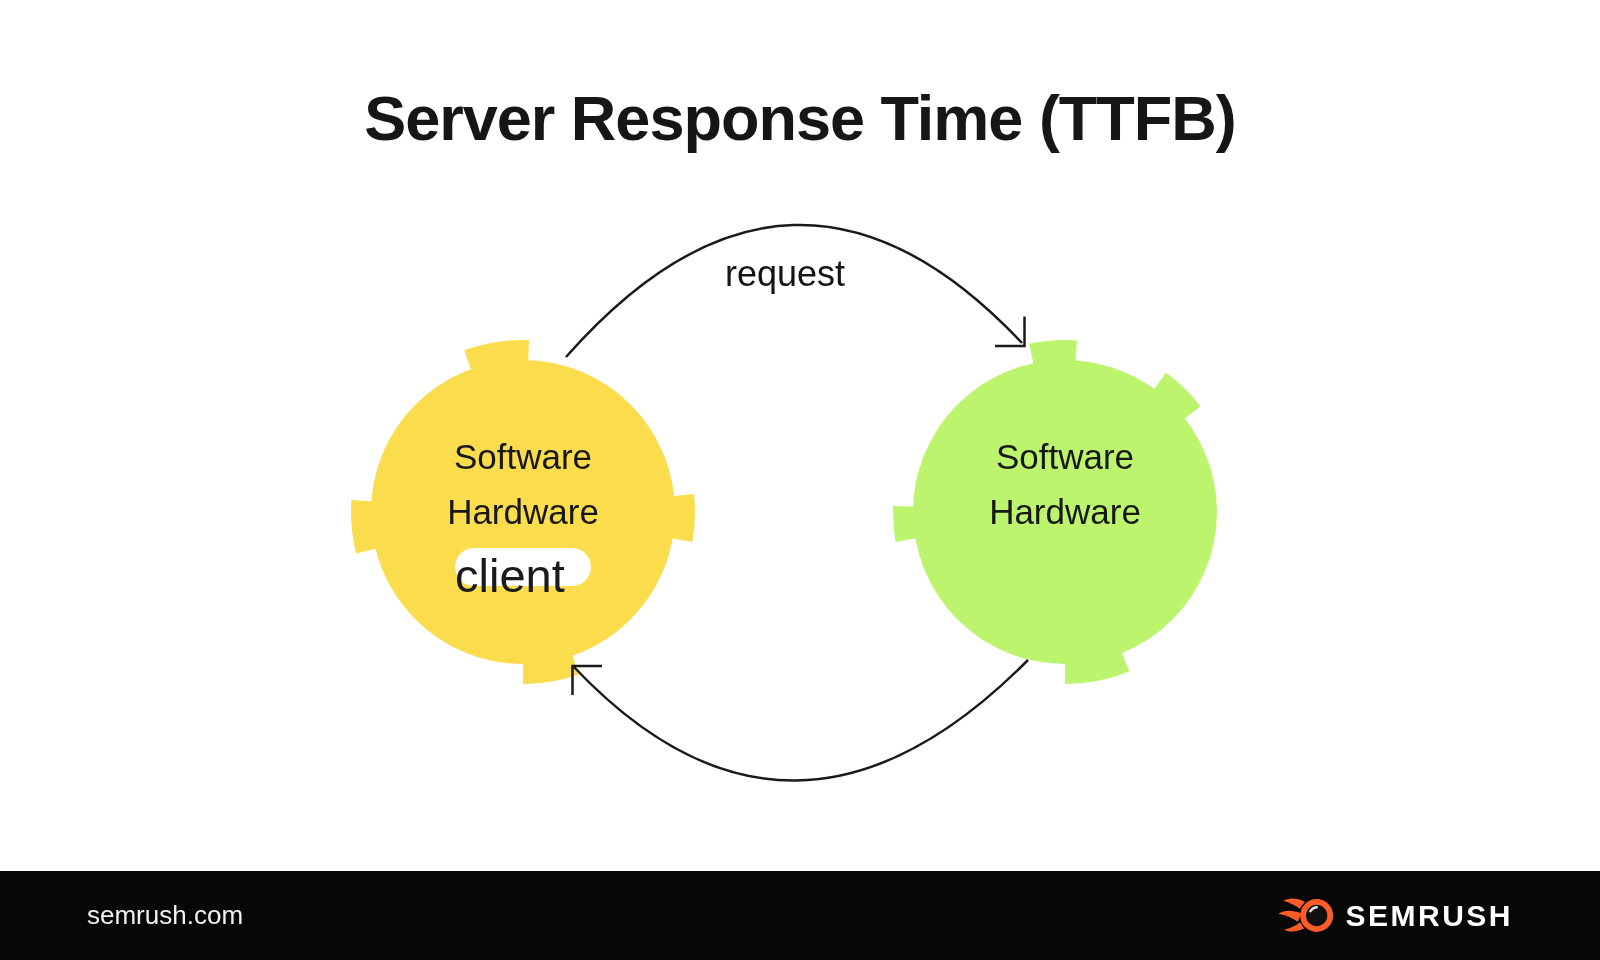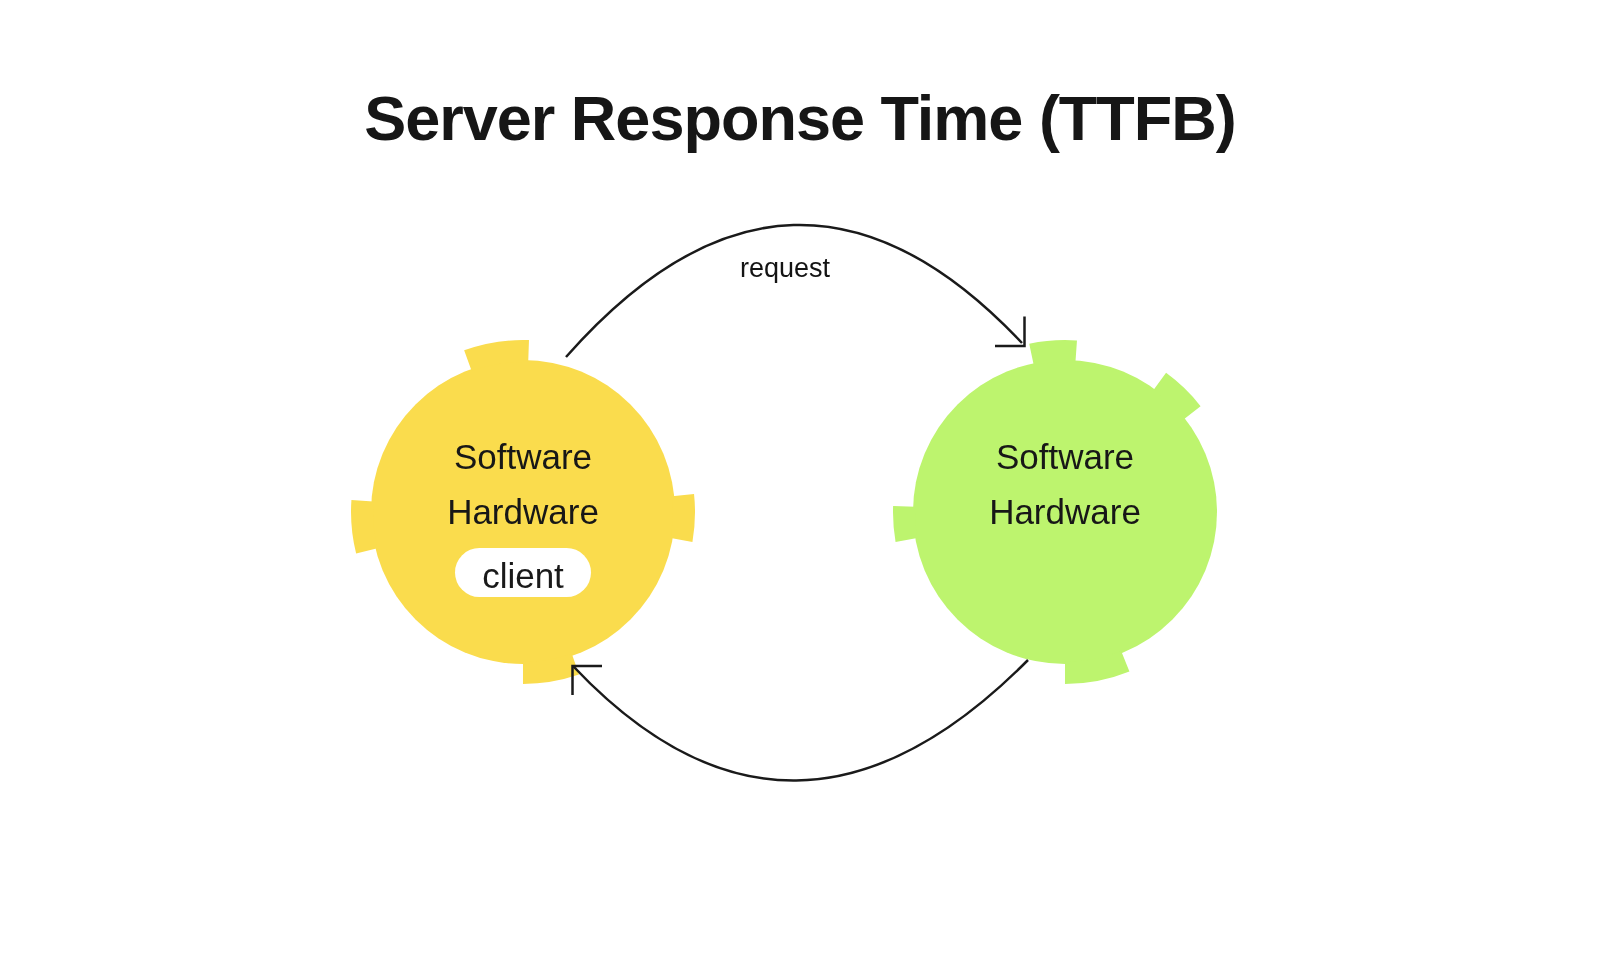--- a/index.html
+++ b/index.html
@@ -15,29 +15,29 @@
   }
   .diagram-svg { position:absolute; left:0; top:0; width:1600px; height:960px; }
   .node-label {
     position:absolute; width:320px; text-align:center;
     font-size:35px; line-height:47px; font-weight:500; color:#171717;
   }
   .node-label span { display:block;margin-top:8px; }
   .node-label.client { left:363px; top:425px; }
   .node-label.server { left:905px; top:425px; }
   .badge {
-    position:absolute; top:548px; height:49px; background:#ffffff;
-    border-radius:28px; text-align:center; font-size:35px; line-height:56px;
+    position:absolute; top:548px; height:38px; background:#ffffff;
+    border-radius:28px; text-align:left; font-size:47px; line-height:56px;
     color:#1a1a1a;
   }
   .badge.client { left:455px; width:136px; }
   .badge.server { left:995px; width:140px; }
   .flow-label {
     position:absolute; width:240px; text-align:center;
-    font-size:27px; font-weight:500; color:#141414;
+    font-size:36px; font-weight:500; color:#141414;
   }
   .flow-label.request  { left:665px; top:253px; }
   .flow-label.response { left:666px; top:722px; }
   .footer {
     position:absolute; left:0; top:871px; width:1600px; height:89px;
     background:#070707;
   }
   .site {
     position:absolute; left:87px; top:0; line-height:89px;
     font-size:26px; color:#f1f1f1;
@@ -92,14 +92,30 @@
   </div>
   <div class="badge client">client</div>
 
   <div class="node-label server">
     <span>Software</span>
     <span>Hardware</span>
   </div>
 
   <div class="flow-label request">request</div>
 
+  <div class="footer">
+    <div class="site">semrush.com</div>
+    <div class="brand">
+      <svg width="58" height="43" viewBox="0 0 60 44" aria-hidden="true">
+        <g fill="#FF5C28">
+          <path d="M 28 8 C 20 3 10 3.5 5.5 7 C 12 8.5 18 11.5 22.5 15 C 24 12.5 26 10 28 8 Z"></path>
+          <path d="M 24.5 20 C 14 15.5 4 16.5 0.5 20.5 C 8 21.5 15 24.5 20.5 28.5 C 21.5 25.5 23 22.5 24.5 20 Z"></path>
+          <path d="M 27 35.5 C 19 39.5 10.5 39.5 6.5 36.5 C 12.5 35.5 18.5 32.5 23 29 C 24.5 31.5 25.5 33.5 27 35.5 Z"></path>
+          <circle cx="40" cy="22" r="17"></circle>
+        </g>
+        <circle cx="40" cy="22" r="11" fill="#111111"></circle>
+        <path d="M 33.5 17.5 A 9 9 0 0 1 40 13.5" fill="none" stroke="#e8e8e8" stroke-width="2.6" stroke-linecap="round"></path>
+      </svg>
+      <span class="brand-text">SEMRUSH</span>
+    </div>
+  </div>
 
 </div>
 
 </body></html>

